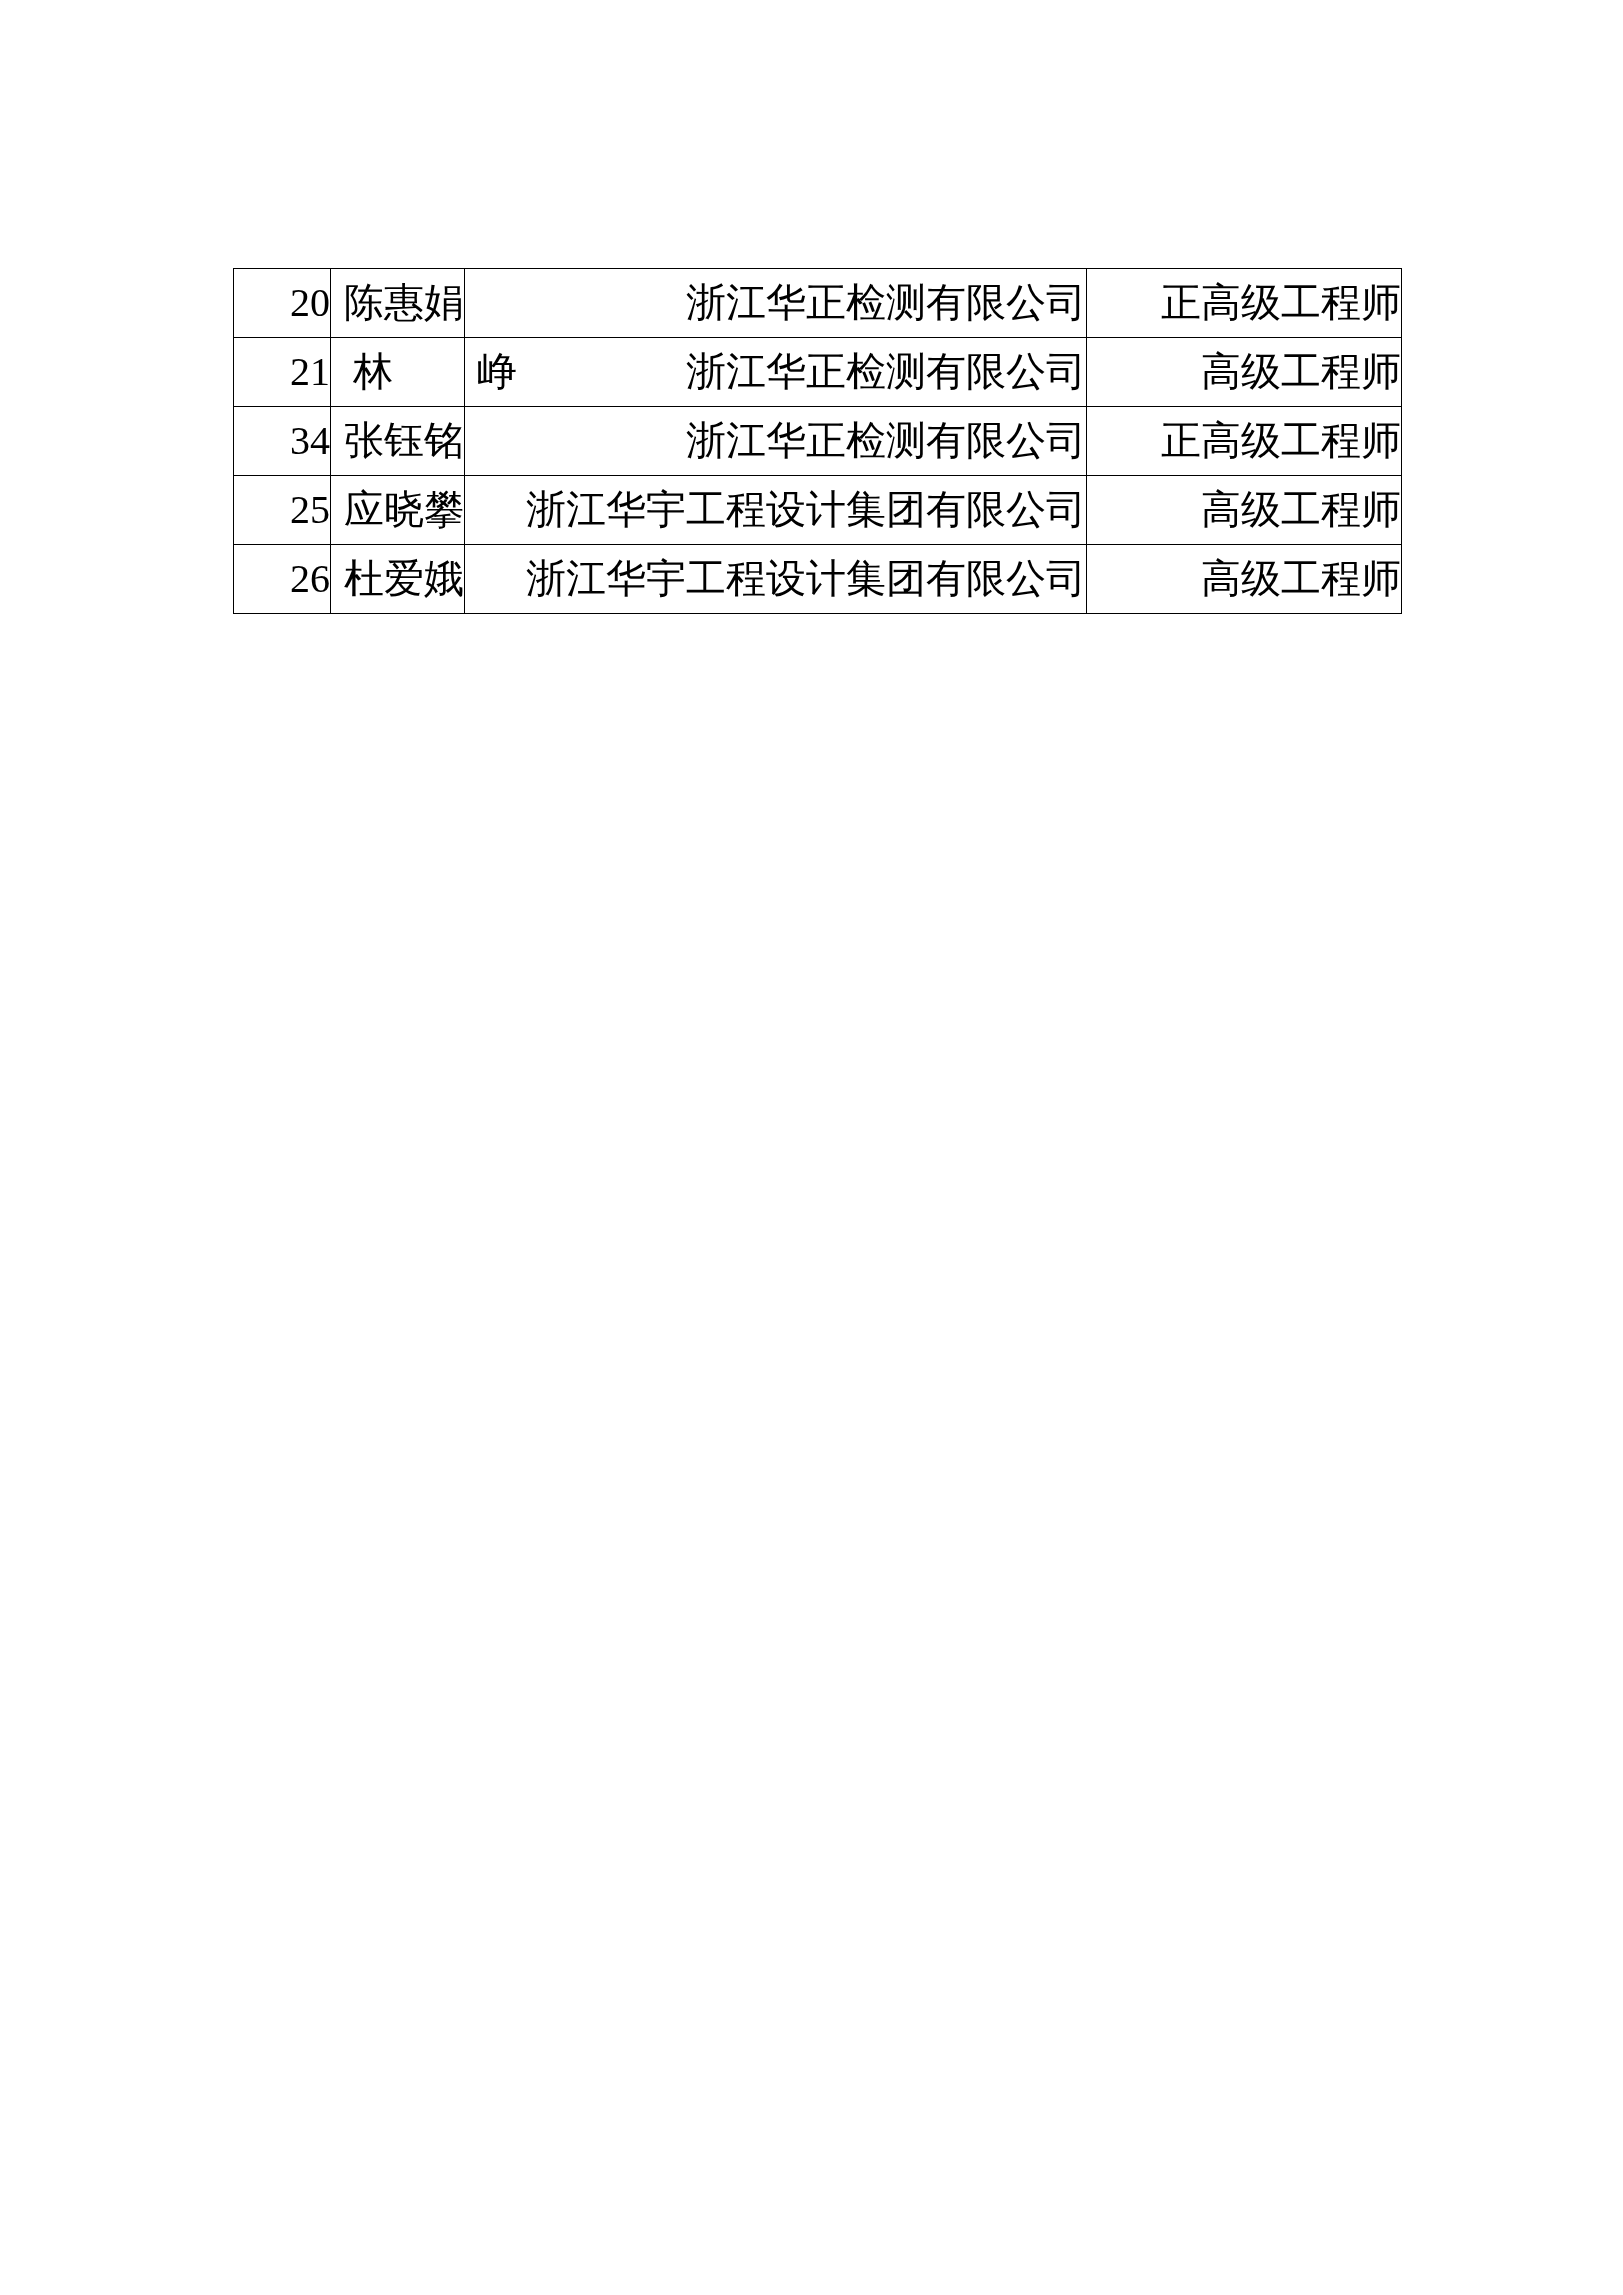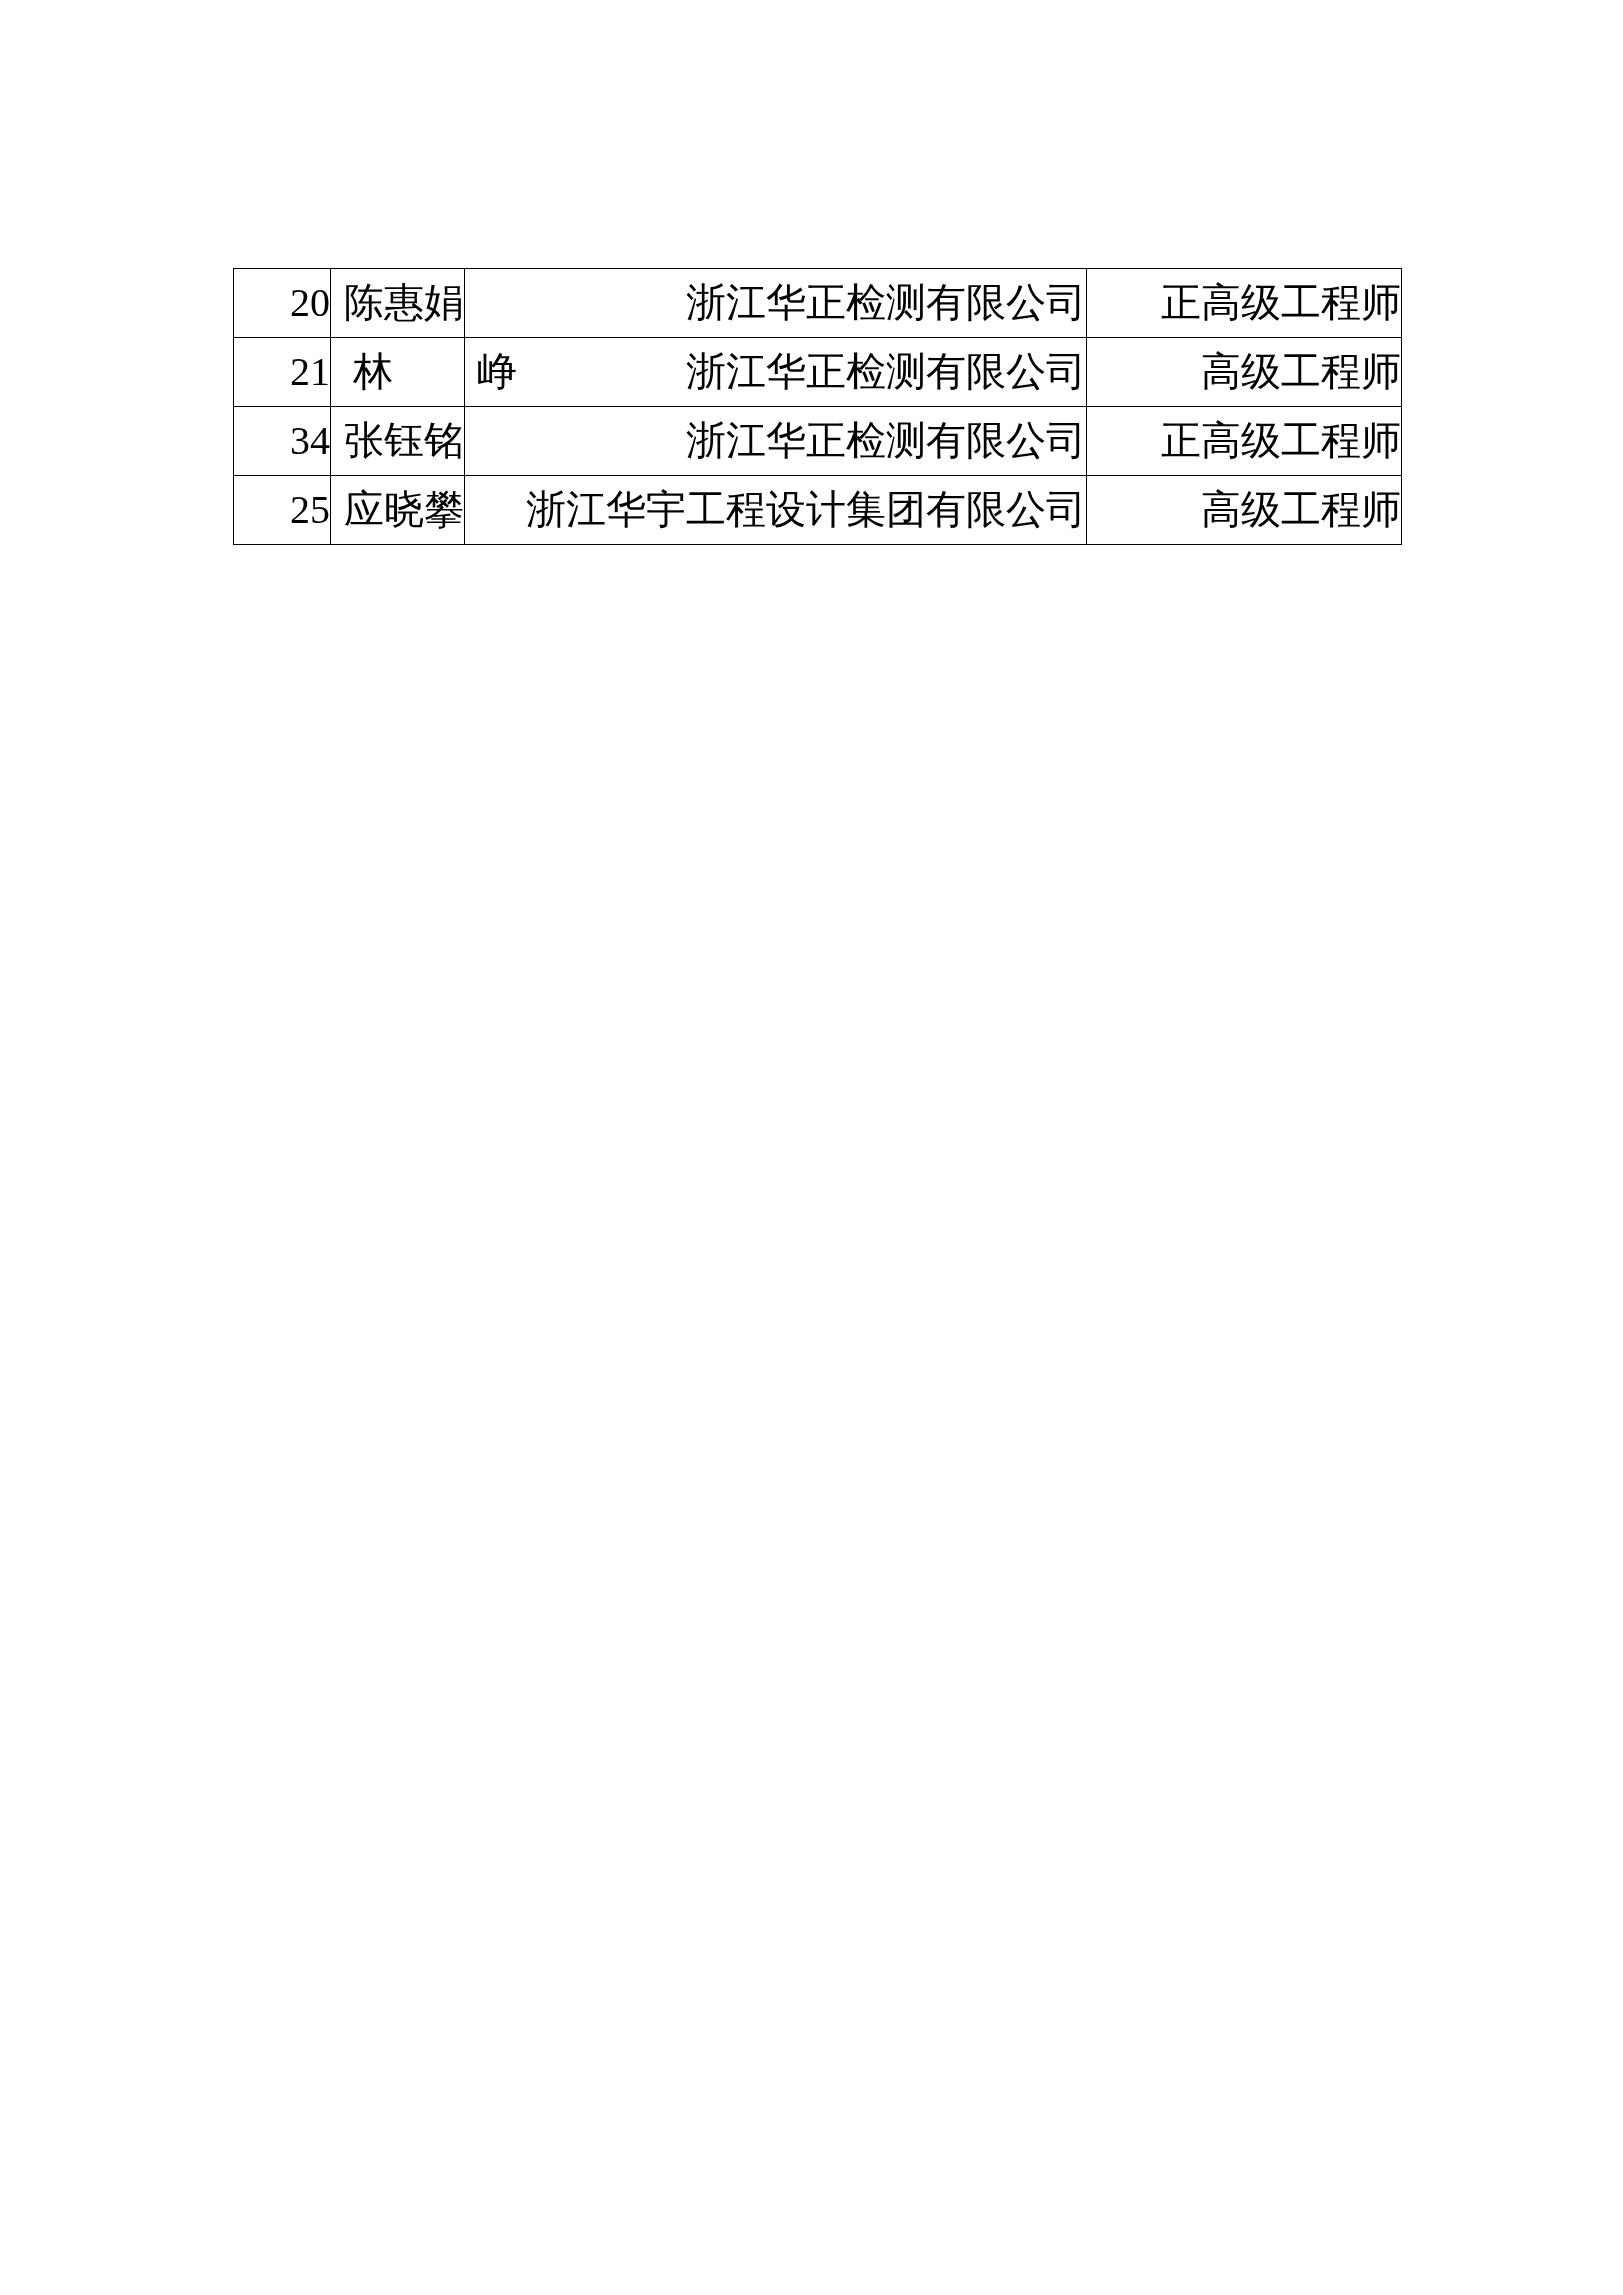--- a/index.html
+++ b/index.html
@@ -79,17 +79,23 @@
           <td class="col-name">张钰铭</td>
           <td class="col-org">浙江华正检测有限公司</td>
           <td class="col-title">正高级工程师</td>
         </tr>
         <tr>
           <td class="col-index">25</td>
           <td class="col-name">应晓攀</td>
           <td class="col-org">浙江华宇工程设计集团有限公司</td>
           <td class="col-title">高级工程师</td>
         </tr>
+        <tr>
+          <td class="col-index">26</td>
+          <td class="col-name">杜爱娥</td>
+          <td class="col-org">浙江华宇工程设计集团有限公司</td>
+          <td class="col-title">高级工程师</td>
+        </tr>
       </tbody>
     </table>
   </div>
 </div>
 
 
 </body></html>

